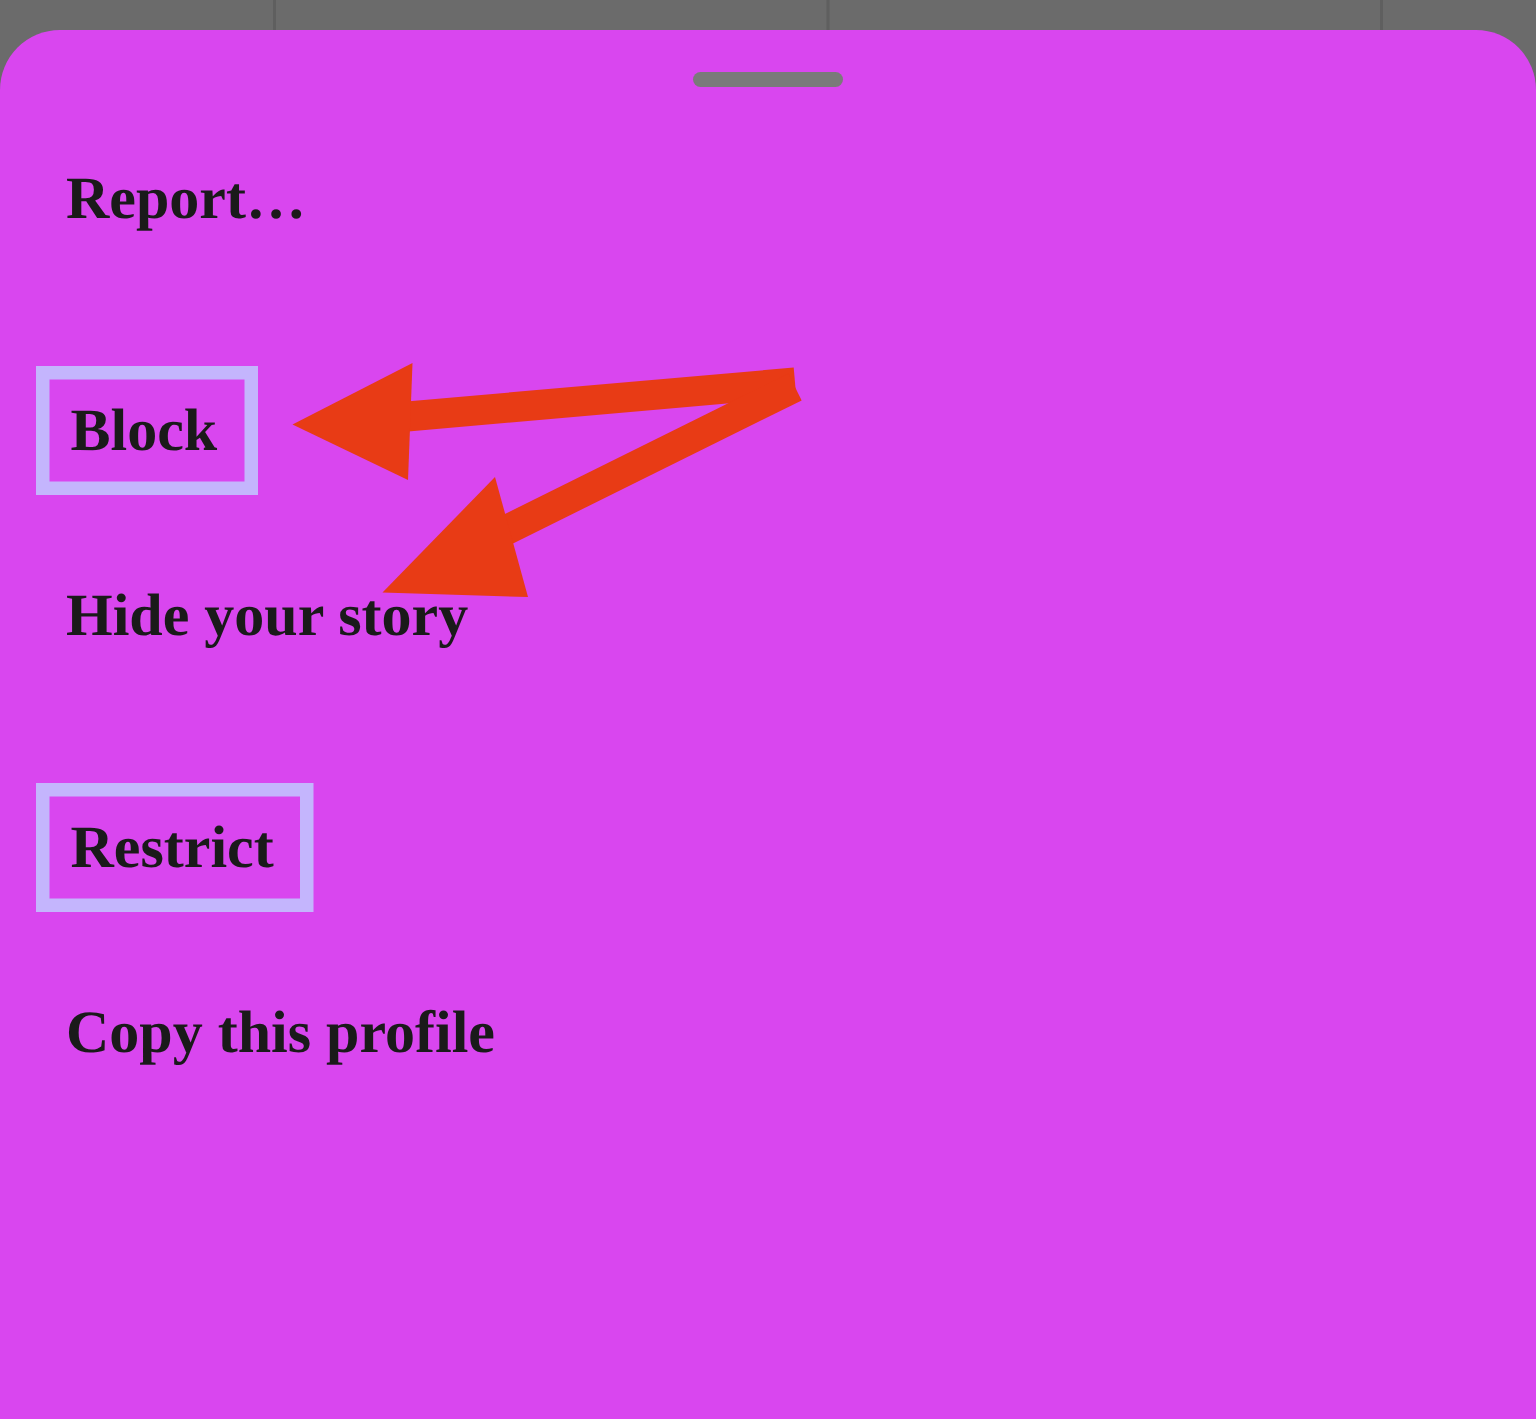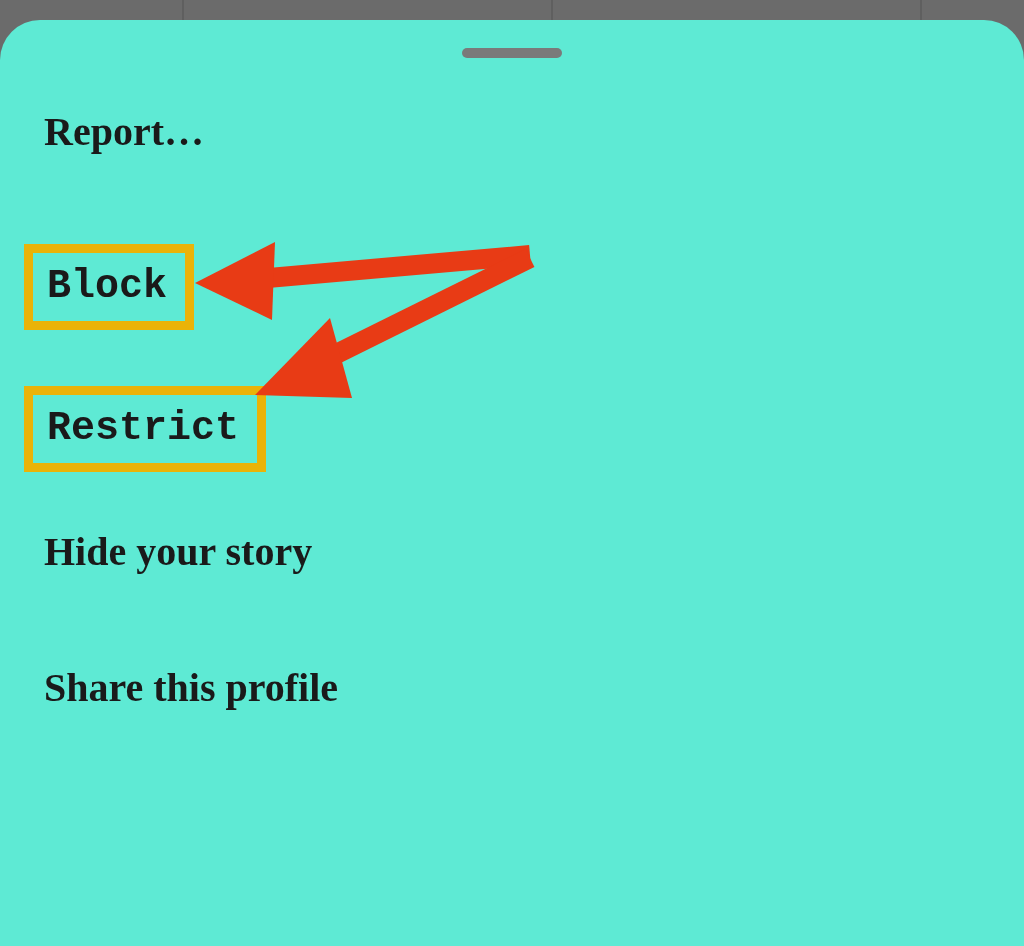--- a/index.html
+++ b/index.html
@@ -14,21 +14,21 @@
       font-family: "Comic Sans MS", "Segoe Script", "Chalkboard SE", cursive;
       overflow: hidden;
       position: relative;
     }
     .sheet {
       position: absolute;
       top: 20px;
       left: 0;
       right: 0;
       bottom: 0;
-      background: #5eead4;
+      background: #d946ef;
       border-top-left-radius: 40px;
       border-top-right-radius: 40px;
       padding-top: 28px;
     }
     .grabber {
       width: 100px;
       height: 10px;
       background: #7a7a7a;
       border-radius: 6px;
       margin: 0 auto 50px auto;
@@ -39,26 +39,25 @@
     .menu-item {
       font-size: 40px;
       font-weight: 600;
       color: #1a1a1a;
       margin-bottom: 88px;
       display: inline-block;
       cursor: pointer;
       line-height: 1.2;
     }
     .highlight-box {
-      border: 9px solid #eab308;
+      border: 9px solid #c4b5fd;
       padding: 10px 18px 10px 14px;
       margin-left: -20px;
       margin-bottom: 56px;
       display: inline-block;
-      font-family: Liberation Mono, monospace;
     }
     .highlight-box .menu-item {
       margin-bottom: 0;
     }
     .row {
       display: block;
     }
     .annotation-layer {
       position: absolute;
       top: 0;
@@ -91,32 +90,32 @@
       <span class="menu-item">Report…</span>
     </div>
 
     <div class="row">
       <div class="highlight-box">
         <span class="menu-item">Block</span>
       </div>
     </div>
 
     <div class="row">
+      <span class="menu-item">Hide your story</span>
+    </div>
+
+    <div class="row">
       <div class="highlight-box">
         <span class="menu-item">Restrict</span>
       </div>
     </div>
 
-    <div class="row">
-      <span class="menu-item">Hide your story</span>
-    </div>
-
 
     <div class="row">
-      <span class="menu-item">Share this profile</span>
+      <span class="menu-item">Copy this profile</span>
     </div>
 
   </div>
 </div>
 
 <svg class="annotation-layer" viewBox="0 0 1024 946">
   <defs>
     <marker id="arrowhead1" markerWidth="12" markerHeight="12" refX="3" refY="6" orient="auto">
       <polygon points="0 0, 12 6, 0 12" fill="#e83b15"></polygon>
     </marker>

